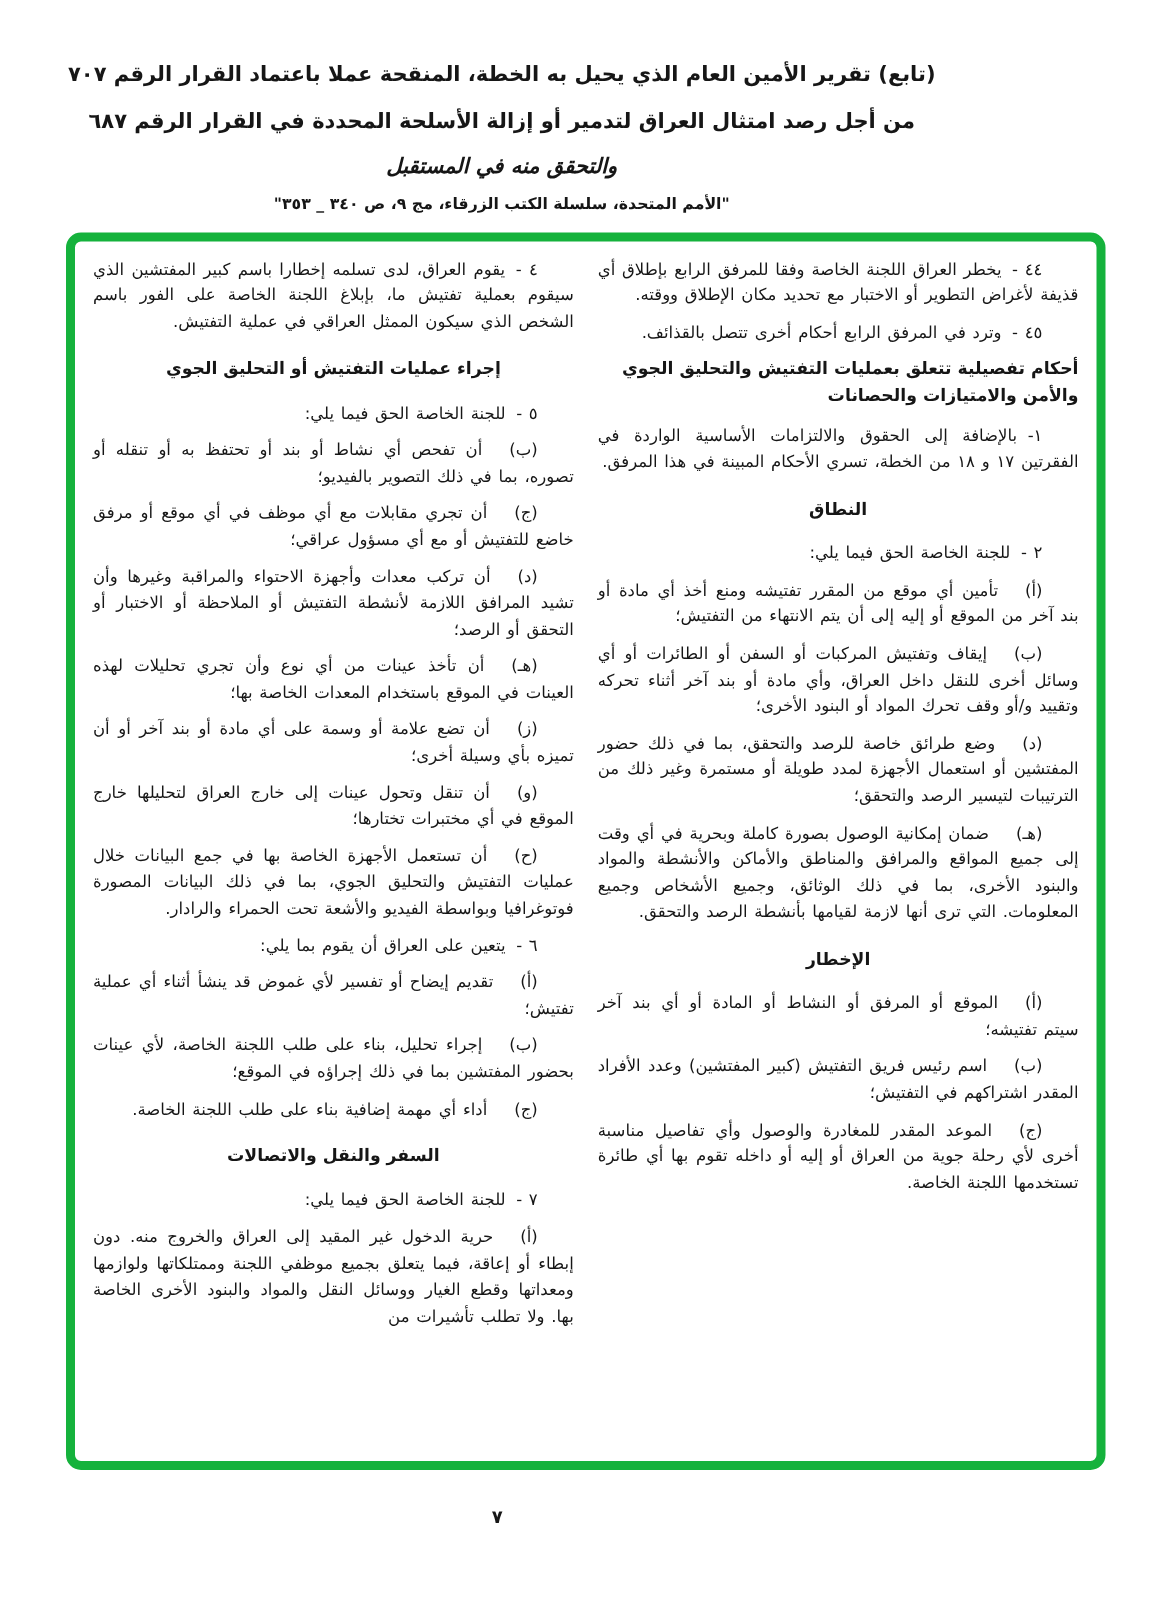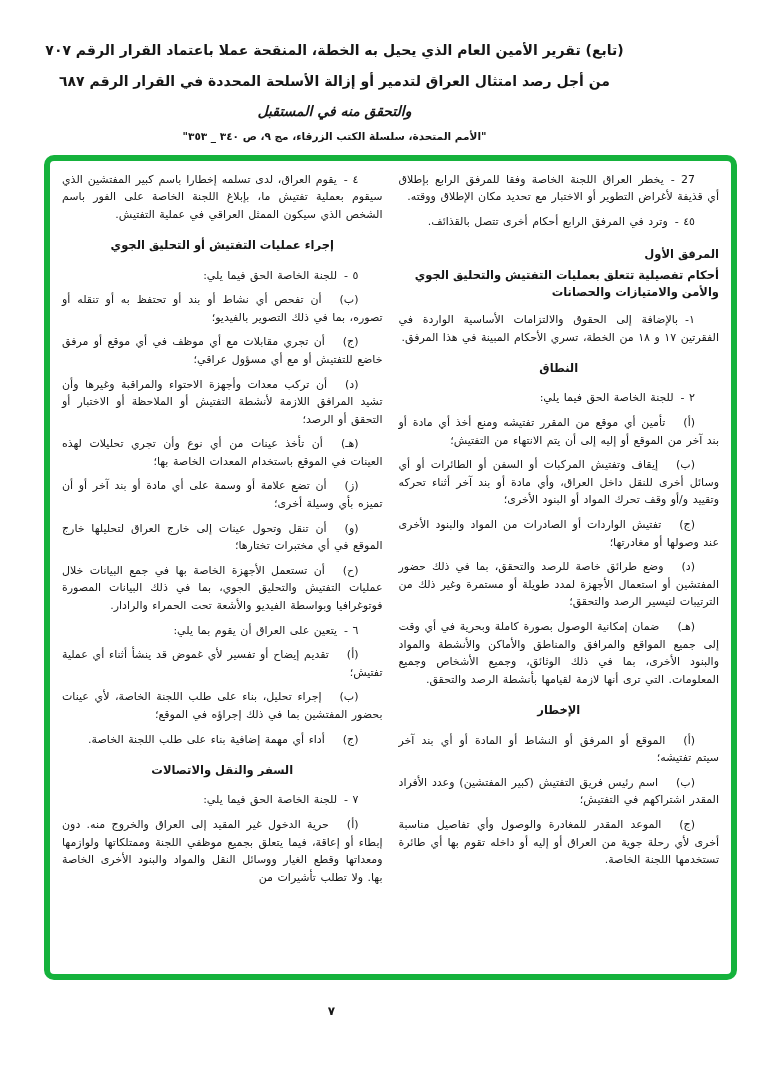--- a/index.html
+++ b/index.html
@@ -63,30 +63,28 @@
     <div class="hline">(تابع) تقرير الأمين العام الذي يحيل به الخطة، المنقحة عملا باعتماد القرار الرقم ٧٠٧</div>
     <div class="hline">من أجل رصد امتثال العراق لتدمير أو إزالة الأسلحة المحددة في القرار الرقم ٦٨٧</div>
     <div class="hline hline3">والتحقق منه في المستقبل</div>
     <div class="hsource">"الأمم المتحدة، سلسلة الكتب الزرقاء، مج ٩، ص ٣٤٠ _ ٣٥٣"</div>
   </div>
 
   <div class="green-frame" style="border-color: rgb(21, 178, 60);">
     <div class="cols">
 
       <div class="col">
-        <p class="para"><span class="num">27 -</span><span>يخطر العراق اللجنة الخاصة وفقا للمرفق الرابع بإطلاق أي قذيفة لأغراض التطوير أو الاختبار مع تحديد مكان الإطلاق ووقته.</span></p>
+        <p class="para"><span class="num">٤٤ -</span><span>يخطر العراق اللجنة الخاصة وفقا للمرفق الرابع بإطلاق أي قذيفة لأغراض التطوير أو الاختبار مع تحديد مكان الإطلاق ووقته.</span></p>
         <p class="para"><span class="num">٤٥ -</span><span>وترد في المرفق الرابع أحكام أخرى تتصل بالقذائف.</span></p>
-        <p class="hd hd-start hd-title">المرفق الأول</p>
         <p class="hd hd-start hd-sub">أحكام تفصيلية تتعلق بعمليات التفتيش والتحليق الجوي والأمن والامتيازات والحصانات</p>
         <p class="para"><span class="num">١-</span><span>بالإضافة إلى الحقوق والالتزامات الأساسية الواردة في الفقرتين ١٧ و ١٨ من الخطة، تسري الأحكام المبينة في هذا المرفق.</span></p>
         <p class="hd hd-center">النطاق</p>
         <p class="para"><span class="num">٢ -</span><span>للجنة الخاصة الحق فيما يلي:</span></p>
         <p class="item"><span class="num">(أ)</span><span>تأمين أي موقع من المقرر تفتيشه ومنع أخذ أي مادة أو بند آخر من الموقع أو إليه إلى أن يتم الانتهاء من التفتيش؛</span></p>
         <p class="item"><span class="num">(ب)</span><span>إيقاف وتفتيش المركبات أو السفن أو الطائرات أو أي وسائل أخرى للنقل داخل العراق، وأي مادة أو بند آخر أثناء تحركه وتقييد و/أو وقف تحرك المواد أو البنود الأخرى؛</span></p>
-        <p class="item"><span class="num">(ج)</span><span>تفتيش الواردات أو الصادرات من المواد والبنود الأخرى عند وصولها أو مغادرتها؛</span></p>
         <p class="item"><span class="num">(د)</span><span>وضع طرائق خاصة للرصد والتحقق، بما في ذلك حضور المفتشين أو استعمال الأجهزة لمدد طويلة أو مستمرة وغير ذلك من الترتيبات لتيسير الرصد والتحقق؛</span></p>
         <p class="item"><span class="num">(هـ)</span><span>ضمان إمكانية الوصول بصورة كاملة وبحرية في أي وقت إلى جميع المواقع والمرافق والمناطق والأماكن والأنشطة والمواد والبنود الأخرى، بما في ذلك الوثائق، وجميع الأشخاص وجميع المعلومات. التي ترى أنها لازمة لقيامها بأنشطة الرصد والتحقق.</span></p>
         <p class="hd hd-center">الإخطار</p>
         <p class="item"><span class="num">(أ)</span><span>الموقع أو المرفق أو النشاط أو المادة أو أي بند آخر سيتم تفتيشه؛</span></p>
         <p class="item"><span class="num">(ب)</span><span>اسم رئيس فريق التفتيش (كبير المفتشين) وعدد الأفراد المقدر اشتراكهم في التفتيش؛</span></p>
         <p class="item"><span class="num">(ج)</span><span>الموعد المقدر للمغادرة والوصول وأي تفاصيل مناسبة أخرى لأي رحلة جوية من العراق أو إليه أو داخله تقوم بها أي طائرة تستخدمها اللجنة الخاصة.</span></p>
       </div>
 
       <div class="col">
         <p class="para"><span class="num">٤ -</span><span>يقوم العراق، لدى تسلمه إخطارا باسم كبير المفتشين الذي سيقوم بعملية تفتيش ما، بإبلاغ اللجنة الخاصة على الفور باسم الشخص الذي سيكون الممثل العراقي في عملية التفتيش.</span></p>

